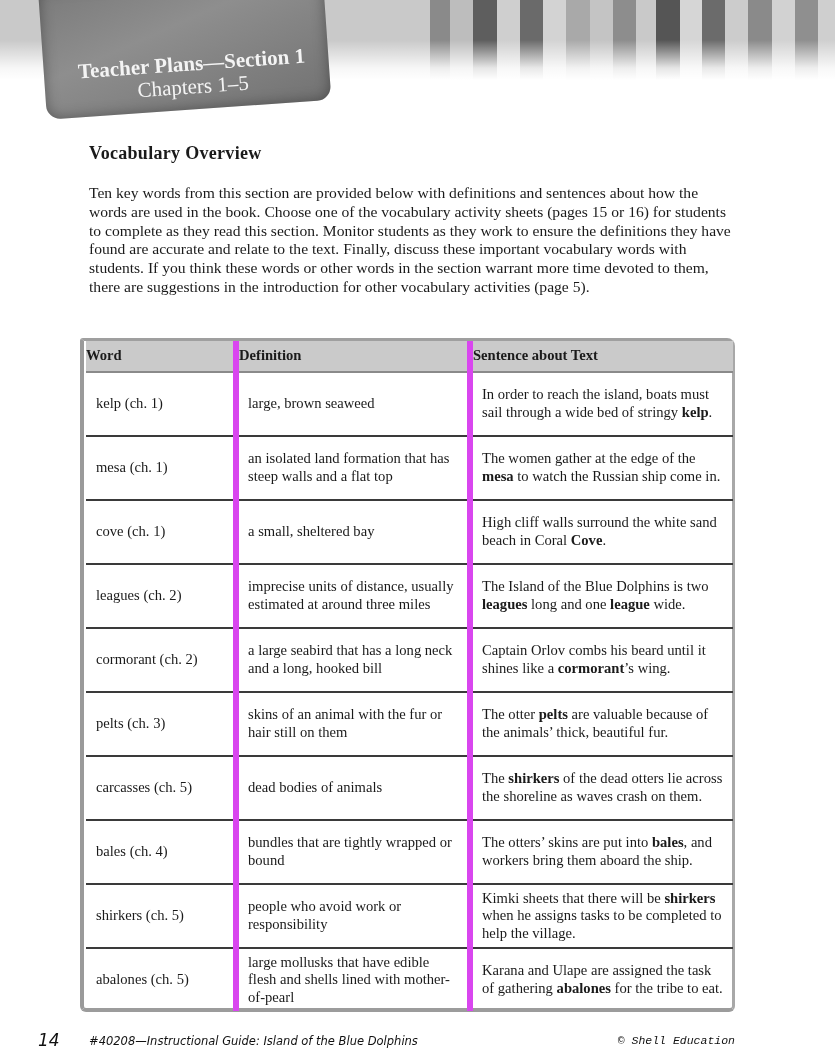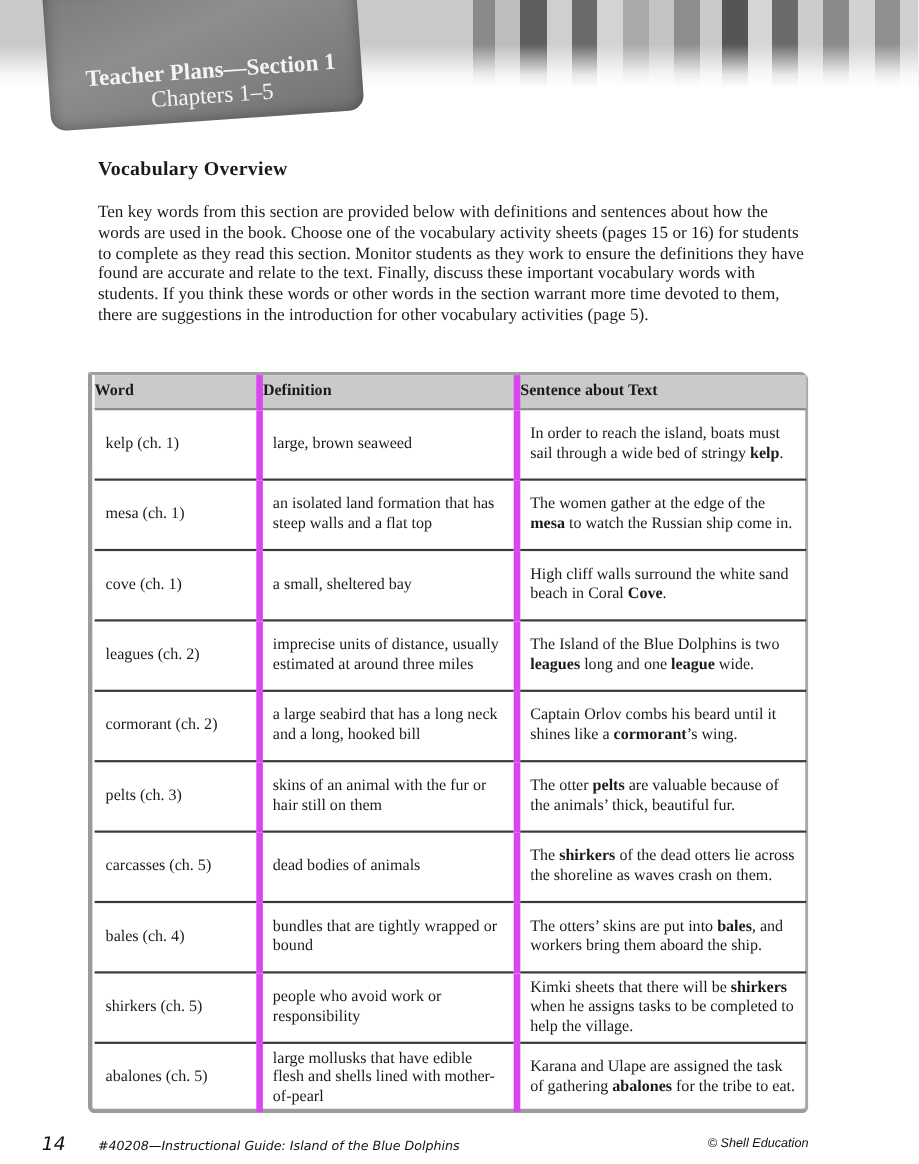--- a/index.html
+++ b/index.html
@@ -90,21 +90,21 @@
   .footer-num {
     position: absolute; left: 38px; top: 1030px;
     font-family: "DejaVu Sans", sans-serif; font-size: 17px; color: #111; font-style: italic;
   }
   .footer-title {
     position: absolute; left: 89px; top: 1034px;
     font-family: "DejaVu Sans", sans-serif; font-style: italic; font-size: 11.5px; color: #111;
   }
   .footer-copy {
     position: absolute; right: 100px; top: 1034px;
-    font-family: Liberation Sans, sans-serif; font-style: italic; font-size: 11.5px; color: #111;
+    font-family: Liberation Mono, monospace; font-style: italic; font-size: 11.5px; color: #111;
   }
 </style>
 </head>
 <body>
 
 <div class="banner"></div>
 <div class="banner-fade"></div>
 
 <div class="section-tab">
   <div class="tab-title">Teacher Plans—Section 1</div>

